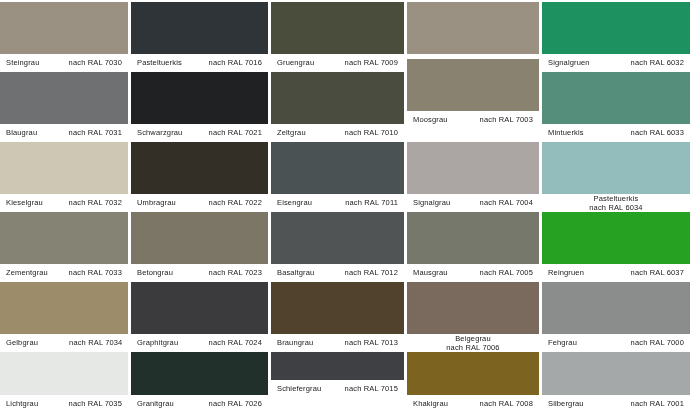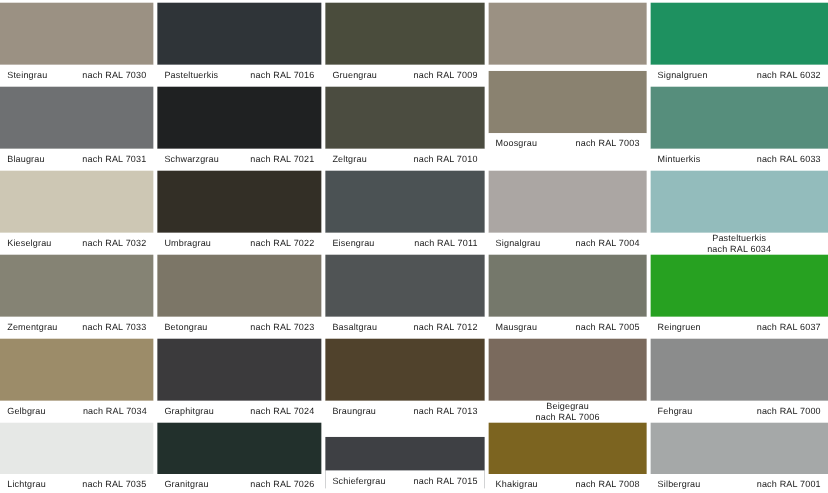--- a/index.html
+++ b/index.html
@@ -188,21 +188,21 @@
           <span class="code">nach RAL 7012</span>
         </div>
       </div>
       <div class="cell" style="position: absolute; left: 0px; right: 0px; top: 282px; height: 68px;">
         <div class="swatch" style="height: 52px; background: rgb(80, 66, 44);"></div>
         <div class="labelbar" style="height: 16px;">
           <span class="name">Braungrau</span>
           <span class="code">nach RAL 7013</span>
         </div>
       </div>
-      <div class="cell" style="position: absolute; left: 0px; right: 0px; top: 352px; height: 44px; margin-top: 12px;">
+      <div class="cell" style="position: absolute; left: 0px; right: 0px; top: 352px; height: 44px;">
         <div class="swatch" style="height: 43px; background: rgb(62, 64, 68);"></div>
         <div class="labelbar" style="height: 16px;">
           <span class="name">Schiefergrau</span>
           <span class="code">nach RAL 7015</span>
         </div>
       </div>
     </div>
     <div class="column col-3">
       <div class="cell" style="position: absolute; left: 0px; right: 0px; top: 2px; height: 68px;">
         <div class="swatch" style="height: 52px; background: rgb(155, 145, 131);"></div>

